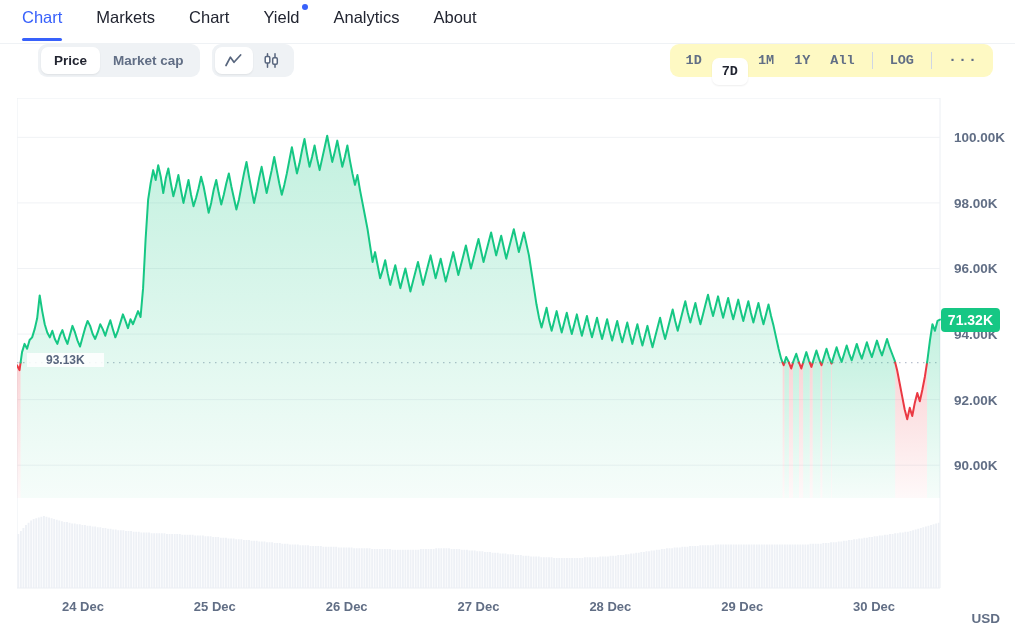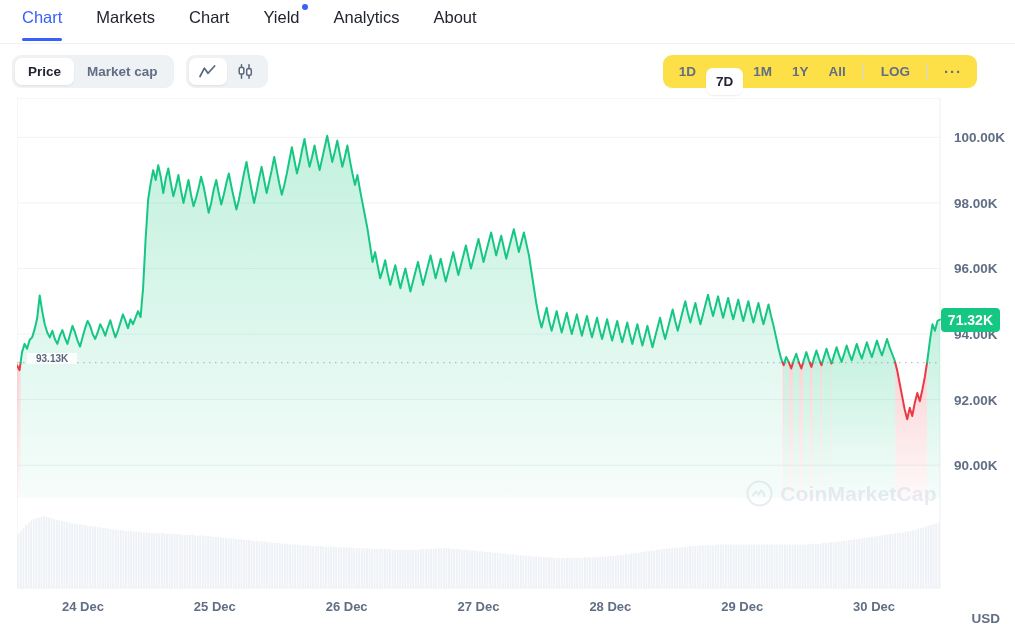--- a/index.html
+++ b/index.html
@@ -43,22 +43,21 @@
     top: 4px; right: -9px;
     width: 6px; height: 6px;
     border-radius: 50%;
     background: #3861fb;
   }
 
   
   .toolbar {
     height: 54px;
     display: flex;
-    align-items: center;
-    padding: 0 12px;
+    padding: 0 38px;
     position: relative;
   }
   .seg {
     display: flex;
     align-items: center;
     background: #eff2f5;
     border-radius: 9px;
     padding: 3px;
     height: 33px;
   }
@@ -81,27 +80,28 @@
     box-shadow: 0 1px 2px rgba(0,0,0,.07);
   }
   .seg-icon {
     width: 38px;
     padding: 0;
   }
   .gap-12 { width: 12px; }
 
   .right-group {
     position: absolute;
-    right: 38px;
+    right: 22px;
     display: flex;
     align-items: center;
-    background: #fde047;
+    background: #fef9c3;
     border-radius: 9px;
     padding: 3px 6px;
     height: 33px;
+    font-family: Liberation Mono, monospace;
   }
   .range-btn {
     font-size: 13.5px;
     font-weight: 700;
     color: #616e85;
     border-radius: 7px;
     padding: 0 10px;
     height: 27px;
     display: flex;
     align-items: center;
@@ -145,25 +145,25 @@
   }
   .unit-label {
     position: absolute;
     right: 15px;
     font-size: 13.5px;
     font-weight: 700;
     color: #616e85;
   }
   .ref-label {
     position: absolute;
-    font-size: 10px;
+    font-size: 12px;
     font-weight: 700;
     color: #58667e;
     background: rgba(255,255,255,.85);
-    padding: 0 9px;
+    padding: 0 19px;
     white-space: nowrap;
   }
   .watermark {
     position: absolute;
     display: flex;
     align-items: center;
     gap: 7px;
     opacity: .5;
     pointer-events: none;
   }
@@ -689,20 +689,13 @@
   </div>
 
   <div class="unit-label" id="unit-label" style="top: 513px;">
     <span>USD</span>
   </div>
 
   <div class="ref-label" id="ref-label" style="top: 254.59px; left: 10px;">
     <span>93.13K</span>
   </div>
 
-  <div class="watermark" id="watermark" style="left: 729.17px; top: 382px;">
-    <svg width="27" height="27" viewBox="0 0 27 27">
-      <circle cx="13.5" cy="13.5" r="12" stroke="#d3d9e5" stroke-width="2" fill="none"></circle>
-      <path d="M7 15.2l3.1-3.6 2.6 3 2.6-4.3 2.8 3.6v2.4" stroke="#d3d9e5" stroke-width="2" fill="none" stroke-linecap="round" stroke-linejoin="round"></path>
-    </svg>
-    <span class="wm-text">CoinMarketCap</span>
-  </div>
 </div>
 
 </body></html>

